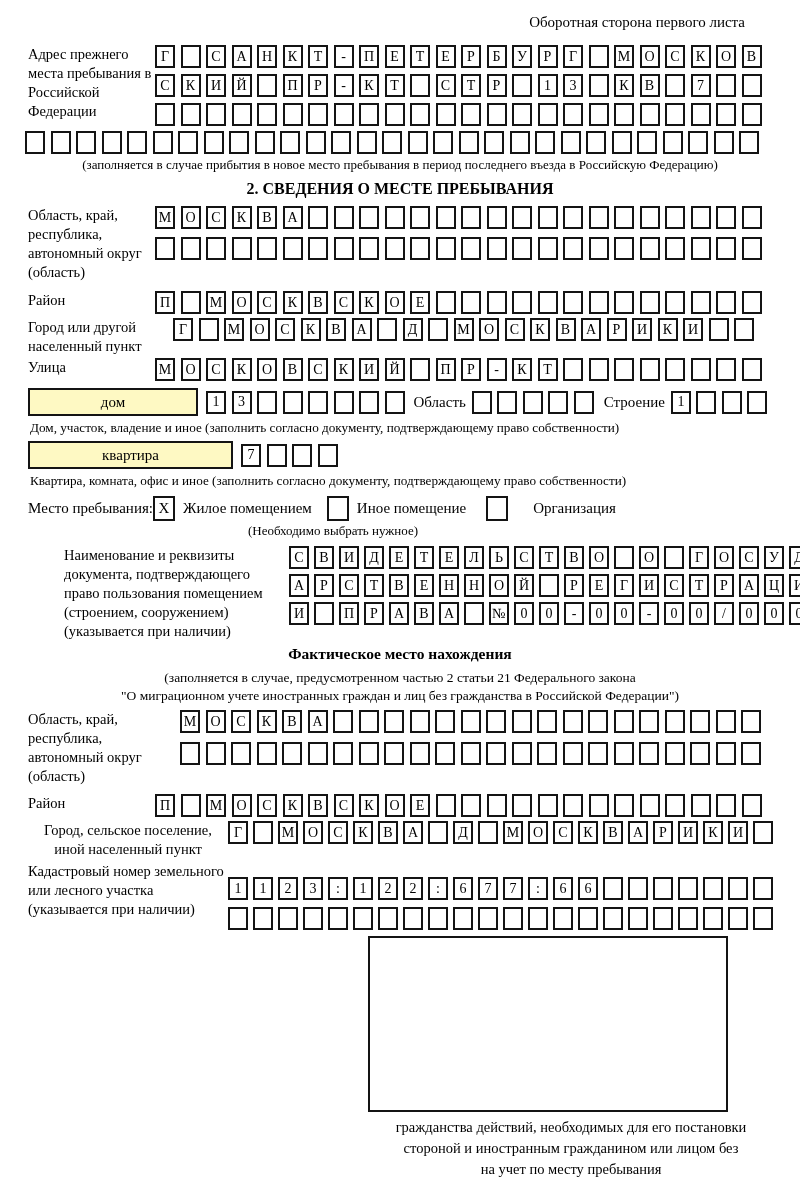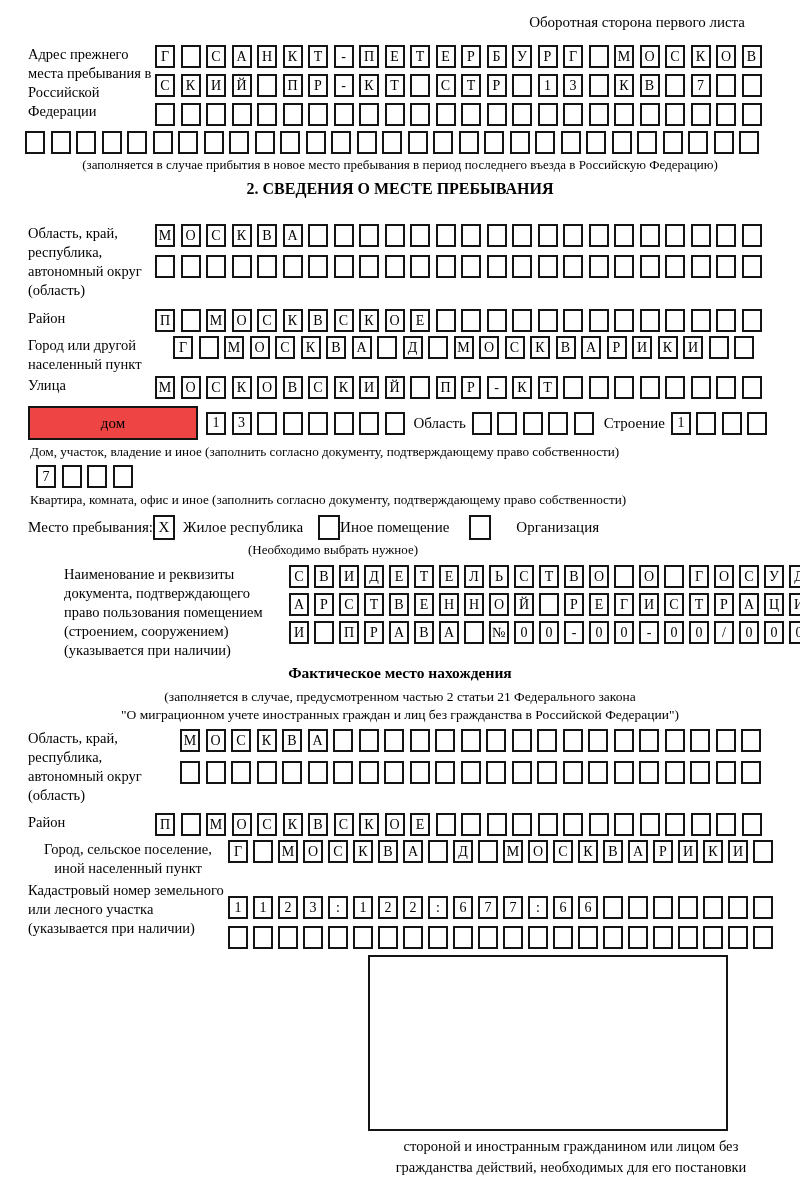--- a/index.html
+++ b/index.html
@@ -22,23 +22,23 @@
     flex:0 0 auto; width:20px; height:23px; box-sizing:border-box;
     border:2px solid #141414; background:#fff;
     display:flex; align-items:center; justify-content:center;
     font-size:14px; line-height:1; font-family:"Liberation Serif", serif;
   }
   .cap{ font-size:13px; text-align:center; }
   .cap-left{ font-size:13.2px; text-align:left; margin-left:2px; }
   .h-main{ text-align:center; font-weight:bold; font-size:16px; }
 
   .widebox{
-    box-sizing:border-box; border:2px solid #141414; height:34px;
+    box-sizing:border-box; border:2px solid #141414; height:28px;
     display:flex; align-items:center; justify-content:center;
-    font-size:15px; flex:0 0 auto; background:#ef4444;
+    font-size:15px; flex:0 0 auto; background:#fef9c3;
   }
   .inline-lab{ font-size:15px; line-height:27px; flex:0 0 auto; }
 
   .chk{
     flex:0 0 auto; width:22px; height:25px; box-sizing:border-box;
     border:2px solid #141414; display:flex; align-items:center; justify-content:center;
     font-size:15px; background:#fff;
   }
   .mesto-row{ display:flex; align-items:center; }
   .mesto-label{ font-size:15px; }
@@ -164,21 +164,21 @@
     <span class="cell"></span>
     <span class="cell"></span>
     <span class="cell"></span>
     <span class="cell"></span>
     <span class="cell"></span>
     <span class="cell"></span>
     <span class="cell"></span>
   </div>
 <div class="cap" style="margin-top:3px;">(заполняется в случае прибытия в новое место пребывания в период последнего въезда в Российскую Федерацию)</div>
 
-<div class="h-main" style="margin-top:7px; margin-bottom:26px;">2. СВЕДЕНИЯ О МЕСТЕ ПРЕБЫВАНИЯ</div>
+<div class="h-main" style="margin-top:7px; margin-bottom:8px;">2. СВЕДЕНИЯ О МЕСТЕ ПРЕБЫВАНИЯ</div>
 
 <div class="frow">
   <div class="flabel" style="width:127px;">Область, край, республика, автономный округ (область)</div>
   <div class="cellblock" style="gap:8px;">
     <div class="cellrow">
         <span class="cell">М</span>
         <span class="cell">О</span>
         <span class="cell">С</span>
         <span class="cell">К</span>
         <span class="cell">В</span>
@@ -344,35 +344,36 @@
   <div class="cellrow" style="margin-left:6px;">
       <span class="cell">1</span>
       <span class="cell"></span>
       <span class="cell"></span>
       <span class="cell"></span>
     </div>
 </div>
 <div class="cap-left" style="margin-top:4px;">Дом, участок, владение и иное (заполнить согласно документу, подтверждающему право собственности)</div>
 
 <div class="frow" style="margin-top:5px; align-items:center;">
+  <div class="widebox" style="width:205px;">квартира</div>
   <div class="cellrow" style="margin-left:8px;">
       <span class="cell">7</span>
       <span class="cell"></span>
       <span class="cell"></span>
       <span class="cell"></span>
     </div>
 </div>
 <div class="cap-left" style="margin-top:4px;">Квартира, комната, офис и иное (заполнить согласно документу, подтверждающему право собственности)</div>
 
 <div class="mesto-row" style="margin-top:7px;">
   <div class="mesto-label">Место пребывания:</div>
   <div class="chk">X</div>
-  <div class="opt-label" style="margin-left:8px;">Жилое республика</div>
+  <div class="opt-label" style="margin-left:8px;">Жилое помещением</div>
   <div class="chk" style="margin-left:15px;"></div>
-  <div class="opt-label" style="">Иное помещение</div>
+  <div class="opt-label" style="margin-left:8px;">Иное помещение</div>
   <div class="chk" style="margin-left:20px;"></div>
   <div class="opt-label" style="margin-left:25px;">Организация</div>
 </div>
 <div class="cap" style="width:330px; margin-left:140px; margin-top:2px;">(Необходимо выбрать нужное)</div>
 
 <div class="frow" style="margin-top:7px;">
   <div class="flabel" style="width:225px;margin-left:36px;">Наименование и реквизиты документа, подтверждающего право пользования помещением (строением, сооружением) (указывается при наличии)</div>
   <div class="cellblock" style="gap:5px;">
     <div class="cellrow gap5">
         <span class="cell">С</span>
@@ -613,16 +614,16 @@
         <span class="cell"></span>
         <span class="cell"></span>
         <span class="cell"></span>
         <span class="cell"></span>
       </div>
   </div>
 </div>
 
 <div class="stamp"></div>
 <div class="stamp-cap">
+  <div>гражданства действий, необходимых для его постановки</div>
   <div>стороной и иностранным гражданином или лицом без</div>
-  <div>гражданства действий, необходимых для его постановки</div>
   <div>на учет по месту пребывания</div>
 </div>
 
 </body></html>

